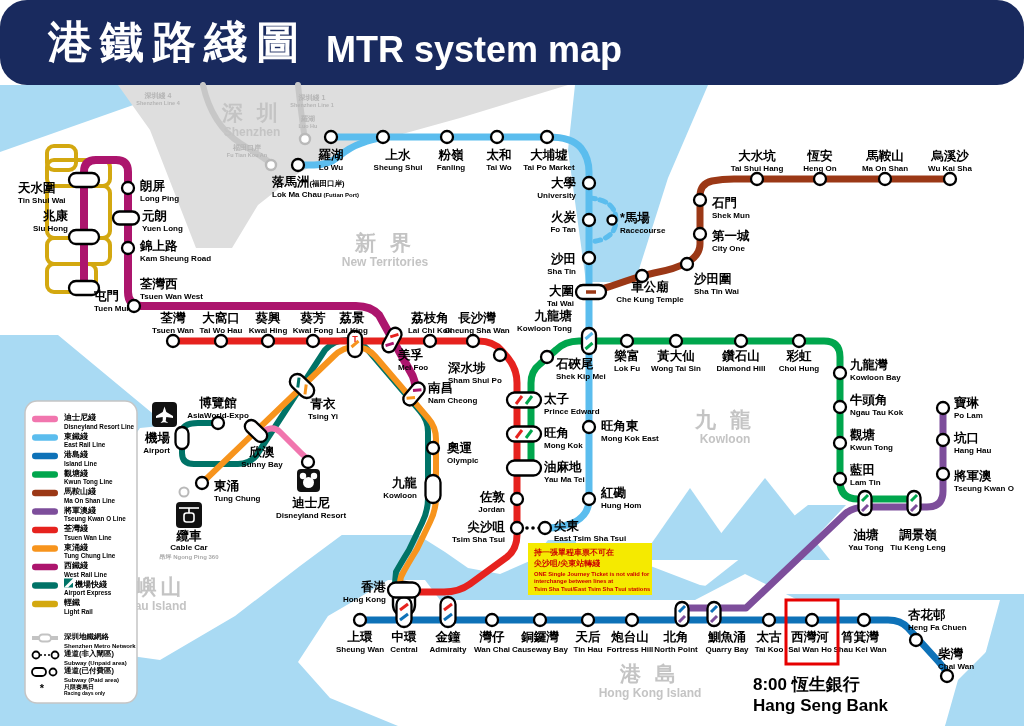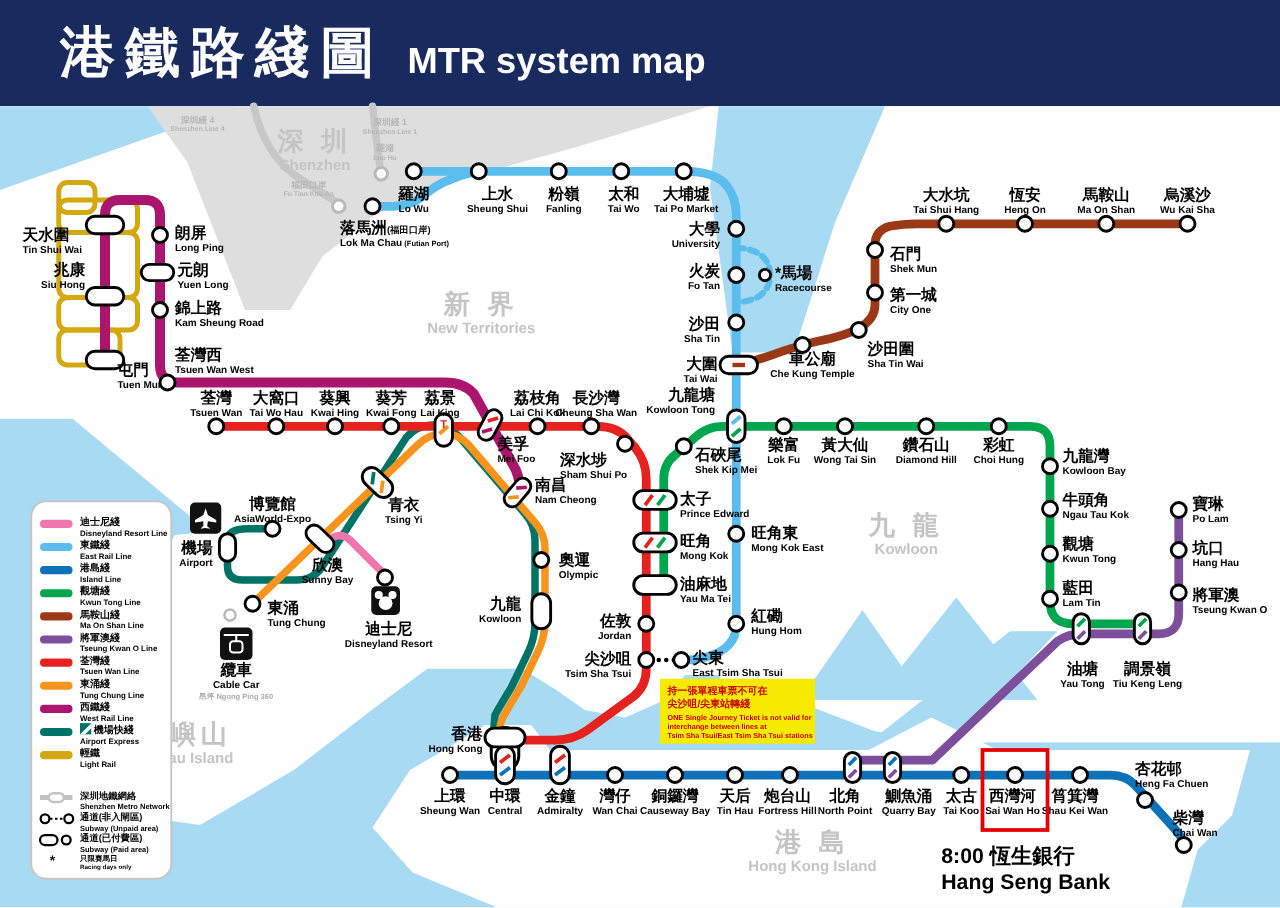--- a/index.html
+++ b/index.html
@@ -1,19 +1,19 @@
 <!DOCTYPE html>
 <html><head>
 <meta charset="utf-8">
 <style>
   html,body{margin:0;padding:0;background:#fff;}
   #page{position:relative;width:1024px;height:726px;overflow:hidden;font-family:"Liberation Sans",sans-serif;}
-  #hdr{position:absolute;left:0;top:0;width:1024px;height:85px;display:flex;align-items:center;}
+  #hdr{position:absolute;left:0;top:0;width:1024px;height:85px;display:flex;align-items:center;border-radius:27px;}
   #hdr .zh{font-family:"Liberation Serif",serif;font-weight:700;font-size:44px;color:#fff;letter-spacing:8px;margin-left:48px;}
-  #hdr .en{font-weight:700;font-size:29px;color:#fff;margin-left:18px;margin-top:14px;}
+  #hdr .en{font-weight:700;font-size:36px;color:#fff;margin-left:18px;margin-top:14px;}
   svg{position:absolute;left:0;top:0;}
   text{font-family:"Liberation Sans",sans-serif;}
 </style>
 </head>
 <body>
 
 <div id="page">
   <div id="hdr" style="background: rgb(25, 42, 94);">
     <span class="zh">港鐵路綫圖</span>
     <span class="en">MTR system map</span>

